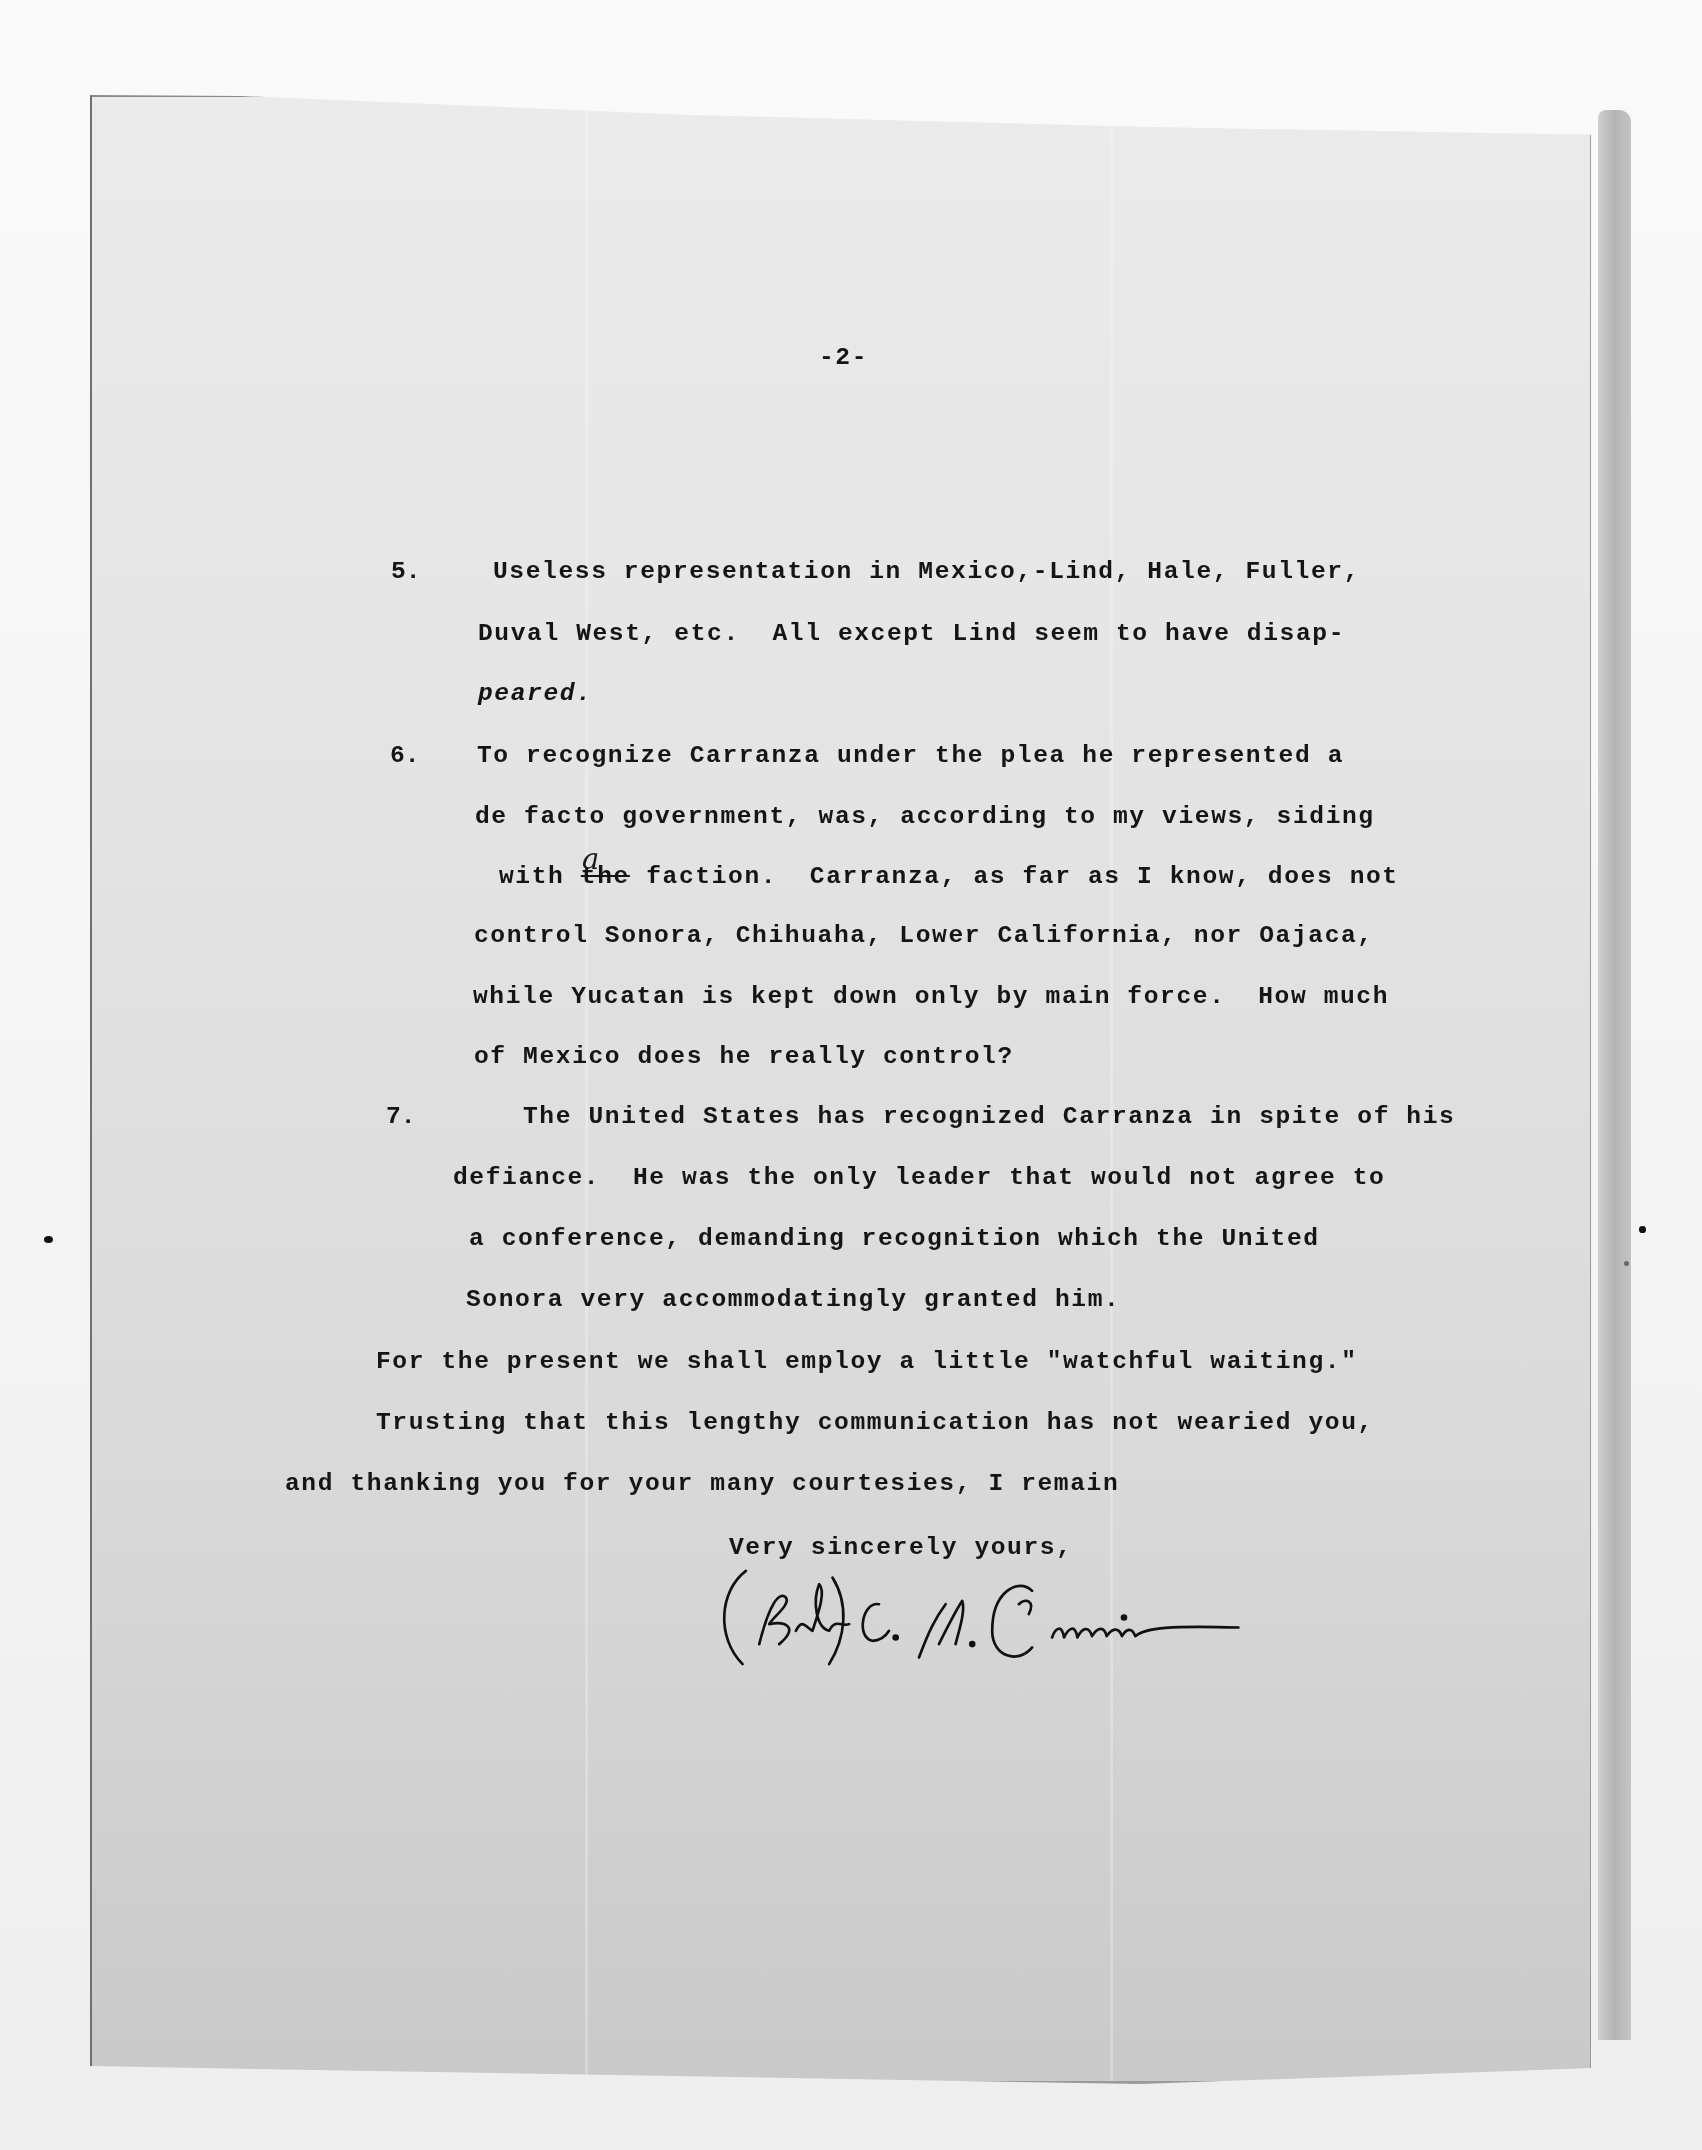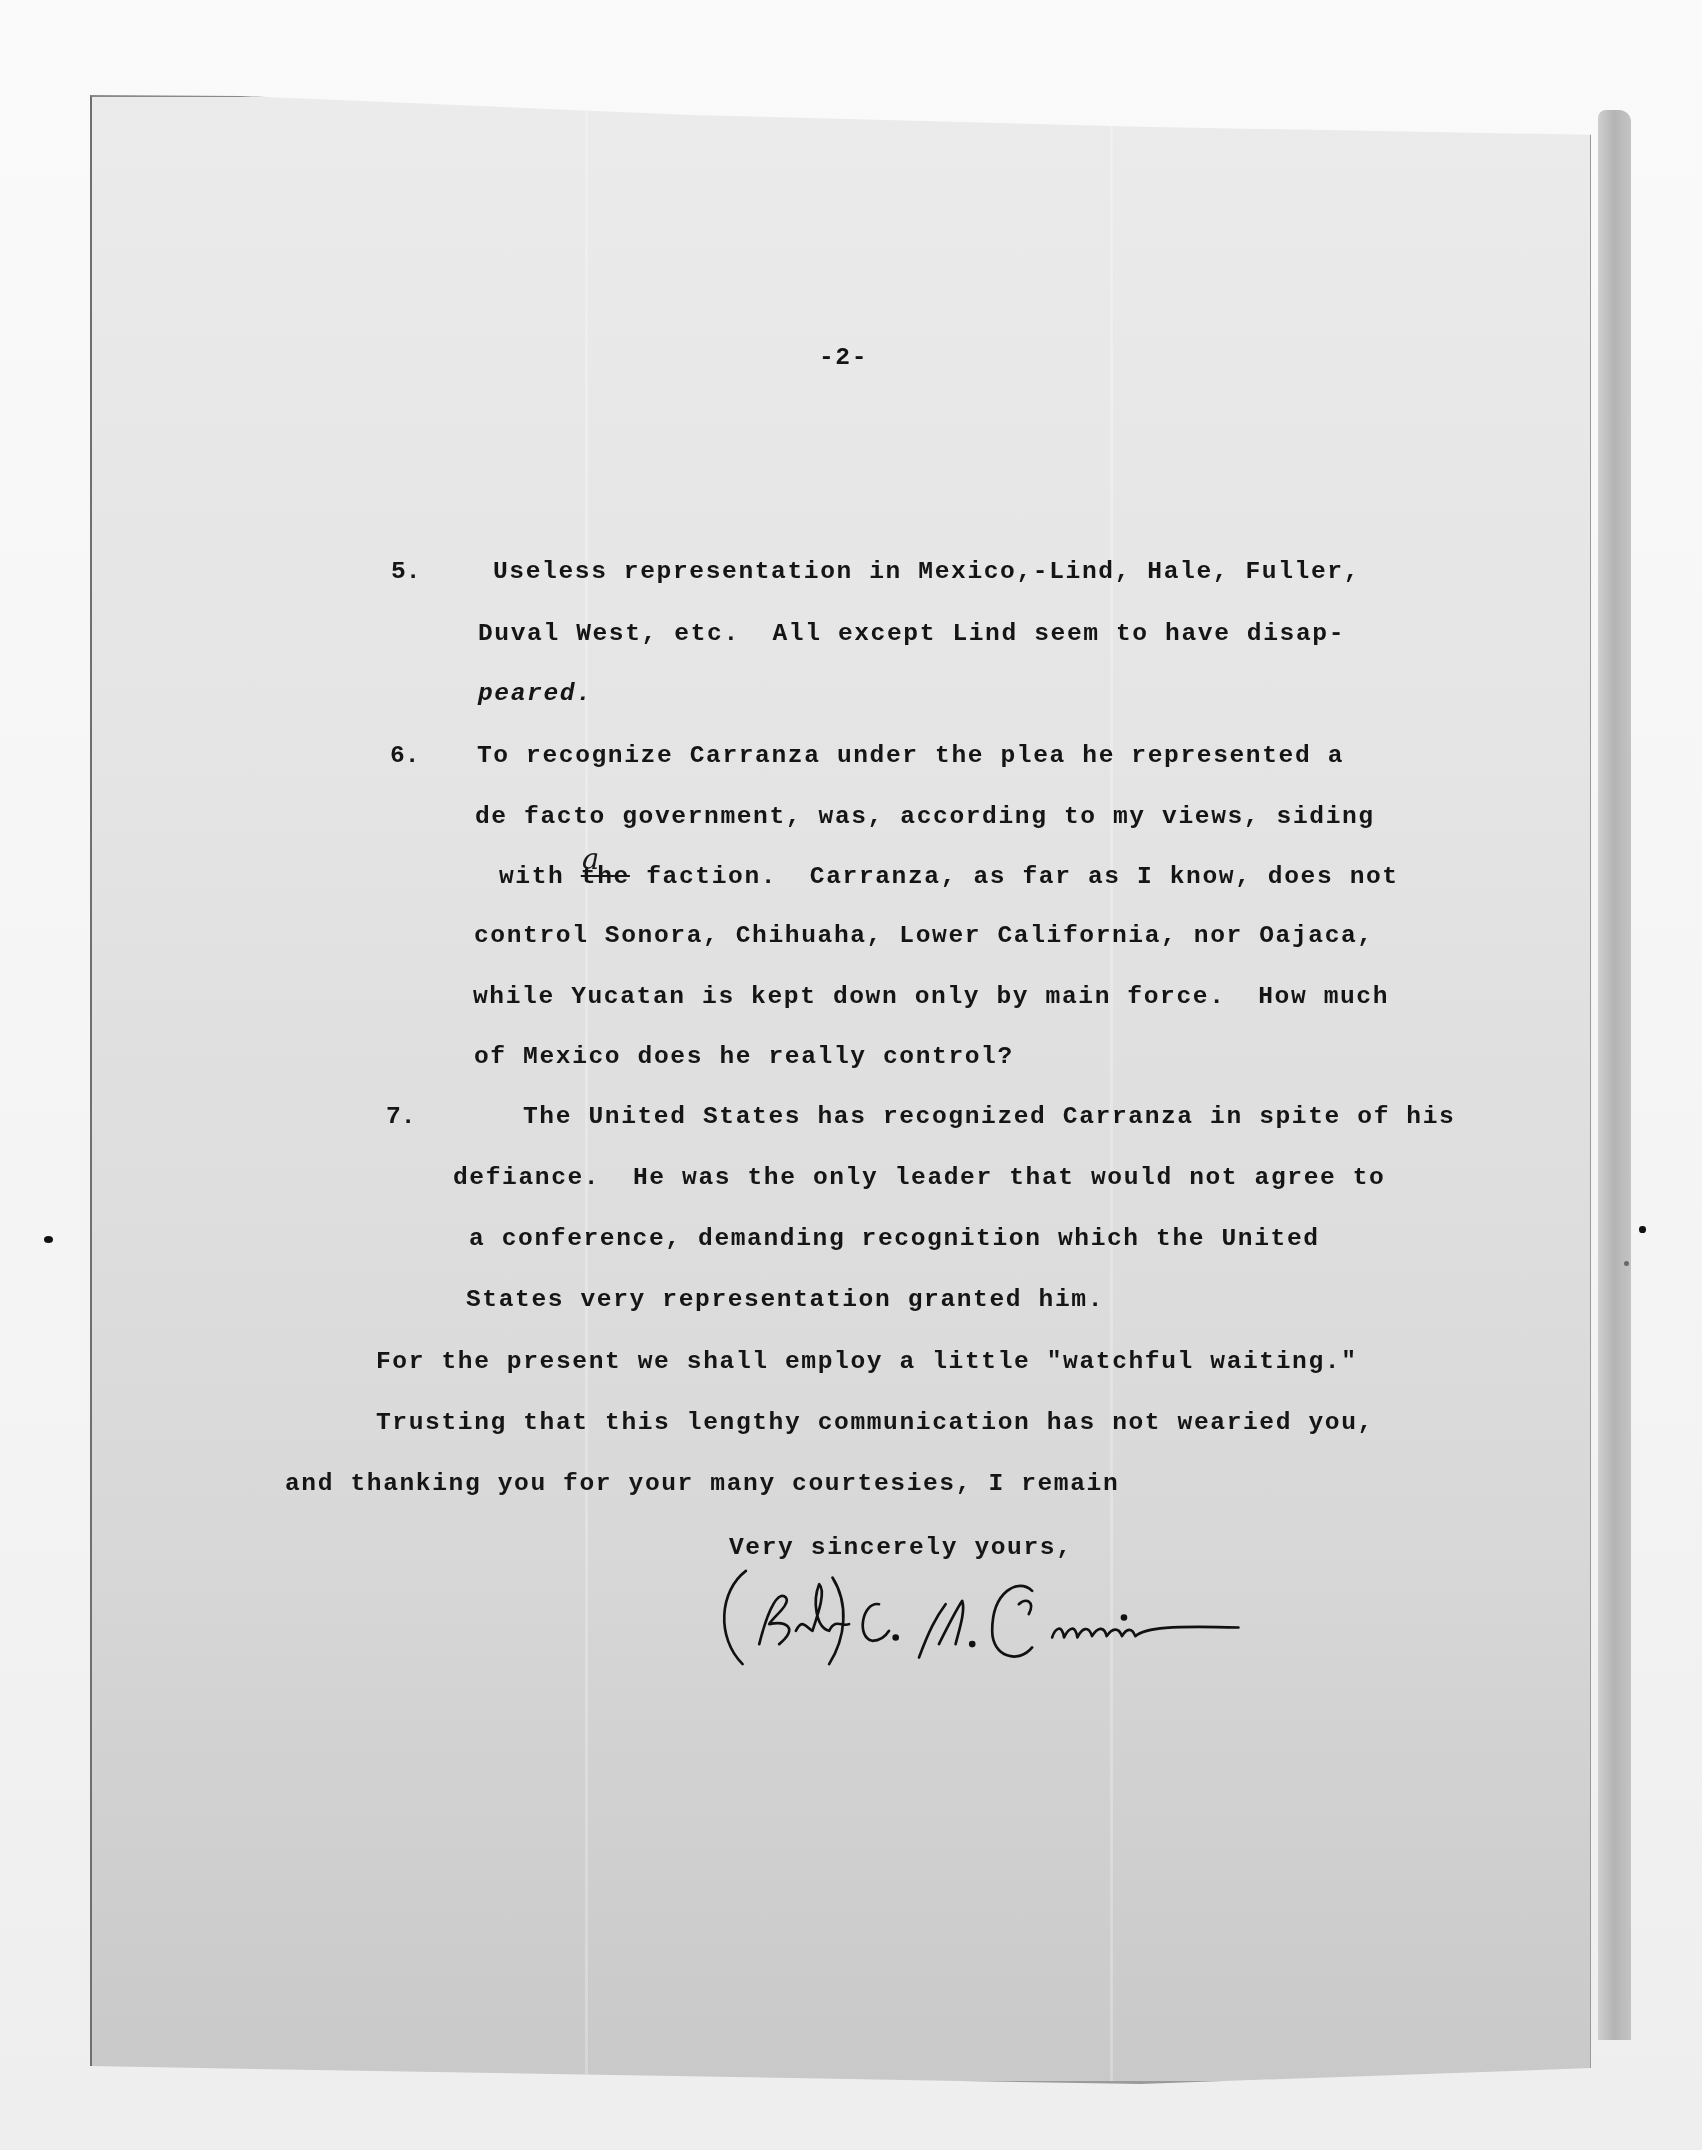--- a/index.html
+++ b/index.html
@@ -123,21 +123,21 @@
 <div class="typed" style="left:475px; top:865px;margin-left:24px;"><span>with </span><span class="strike">the</span><span> faction.  Carranza, as far as I know, does not</span></div>
 <div class="insertion">a</div>
 <div class="typed" style="left:474px; top:924px;">control Sonora, Chihuaha, Lower California, nor Oajaca,</div>
 <div class="typed" style="left:473px; top:985px;">while Yucatan is kept down only by main force.  How much</div>
 <div class="typed" style="left:474px; top:1045px;">of Mexico does he really control?</div>
 
 <div class="item-num" style="left:386px; top:1105px;">7.</div>
 <div class="typed" style="left:477px; top:1105px;margin-left:46px;">The United States has recognized Carranza in spite of his</div>
 <div class="typed" style="left:453px; top:1166px;">defiance.  He was the only leader that would not agree to</div>
 <div class="typed" style="left:469px; top:1227px;">a conference, demanding recognition which the United</div>
-<div class="typed" style="left:466px; top:1288px;">States very representation granted him.</div>
+<div class="typed" style="left:466px; top:1288px;">Sonora very accommodatingly granted him.</div>
 
 <div class="typed" style="left:376px; top:1350px;text-align:right;">For the present we shall employ a little "watchful waiting."</div>
 <div class="typed" style="left:376px; top:1411px;">Trusting that this lengthy communication has not wearied you,</div>
 <div class="typed" style="left:285px; top:1472px;">and thanking you for your many courtesies, I remain</div>
 
 <div class="typed" style="left:729px; top:1536px;">Very sincerely yours,</div>
 
 <svg class="signature" viewBox="0 0 900 160">
   <title>(Bishop) C. W. Currier</title>
   <g fill="none" stroke="#111" stroke-width="4" stroke-linecap="round" stroke-linejoin="round">

